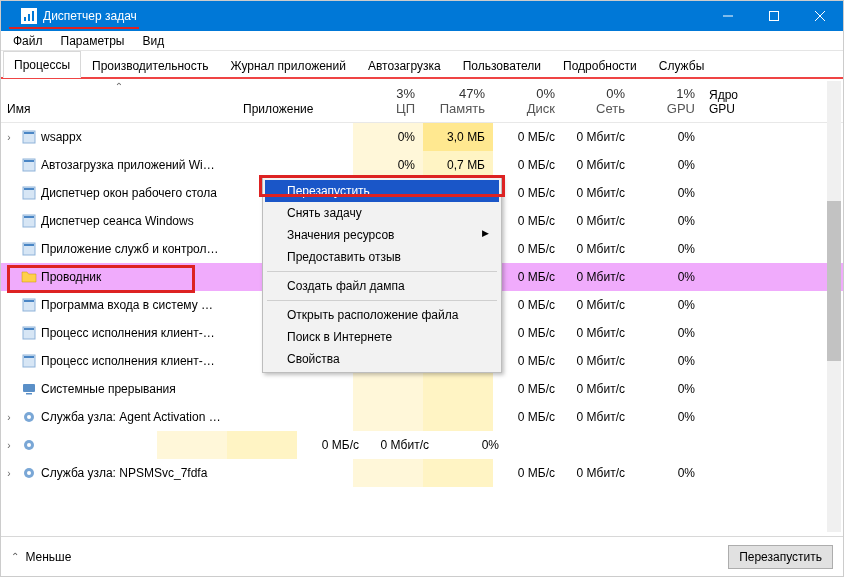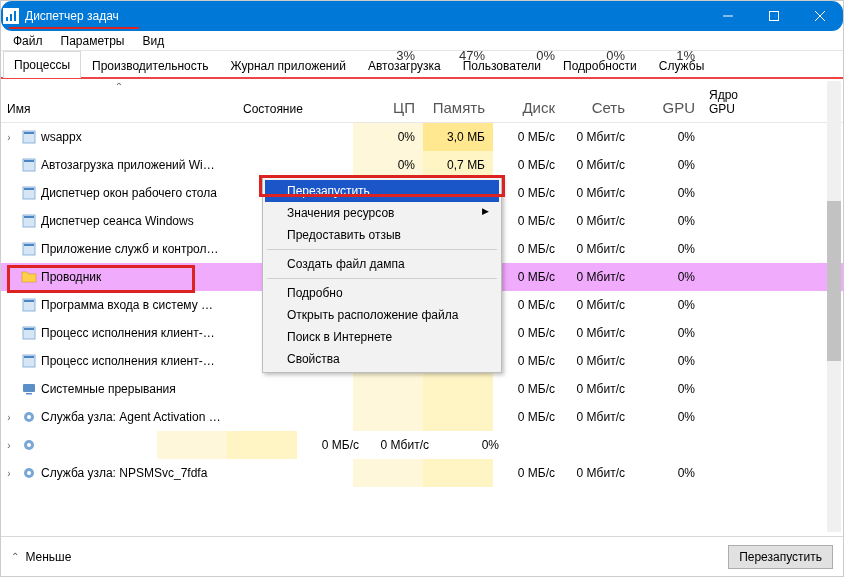--- a/index.html
+++ b/index.html
@@ -1,19 +1,19 @@
 <!DOCTYPE html>
 <html><head>
 <meta charset="utf-8">
 <style>
 * { box-sizing: border-box; margin: 0; padding: 0; font-family: "Segoe UI", Tahoma, sans-serif; font-size: 12px; }
 body { background: #fff; width: 844px; height: 577px; overflow: hidden; position: relative; border: 1px solid #ccc; }
 
 
-.titlebar { height: 30px; background: #0078d7; color: #fff; display: flex; align-items: center; padding-left: 2px; position: relative; border-radius: 11px; }
+.titlebar { height: 30px; background: #0078d7; color: #fff; display: flex; align-items: center; padding-left: 20px; position: relative; }
 .titlebar .app-icon { width: 16px; height: 16px; background: #fff; margin-right: 6px; display: flex; align-items: center; justify-content: center; }
 .titlebar .app-icon svg { width: 12px; height: 12px; }
 .title-underline { position: absolute; left: 8px; top: 26px; width: 130px; height: 2px; background: #d22; }
 .titlebar .title { flex: 1; font-size: 12px; }
 .titlebar .wbtns { display: flex; }
 .titlebar .wbtn { width: 46px; height: 30px; display: flex; align-items: center; justify-content: center; cursor: pointer; }
 
 
 .menubar { height: 20px; display: flex; align-items: center; padding: 0 4px; gap: 2px; border-bottom: 1px solid #e5e5e5; }
 .menubar span { padding: 18px 8px; cursor: default; }
@@ -23,21 +23,21 @@
 .tab { padding: 6px 10px 5px; cursor: pointer; border: 1px solid transparent; border-bottom: none; position: relative; top: 1px; }
 .tab.active { border-color: #d8d8d8; background: #fff; border-bottom: 1px solid #fff; }
 
 
 .colhead { display: flex; height: 44px; border-bottom: 1px solid #e8e8e8; align-items: stretch; }
 .ch-name { width: 236px; display: flex; align-items: flex-end; padding: 0 6px 6px; position: relative; }
 .ch-name .sort { position: absolute; top: 2px; left: 50%; transform: translateX(-50%); font-size: 10px; color: #666; }
 .ch-status { width: 116px; display: flex; align-items: flex-end; padding: 0 6px 6px; }
 .ch-num { width: 70px; display: flex; flex-direction: column; align-items: flex-end; justify-content: flex-end; padding: 4px 8px 6px; }
 .ch-num .pct { font-size: 13px; color: #333; }
-.ch-num .lbl { font-size: 15px; color: #555; margin-top: 36px; }
+.ch-num .lbl { font-size: 13px; color: #555; }
 .ch-gpu { width: 70px; display: flex; align-items: flex-end; padding: 0 6px 6px; }
 
 
 .rows { position: relative; overflow: hidden; height: 392px; }
 .row { display: flex; height: 28px; align-items: center; position: relative; }
 .row.sel { background: #f0abfc; }
 .row .exp { width: 16px; text-align: center; color: #666; font-size: 10px; cursor: pointer; }
 .row .ico { width: 16px; height: 16px; margin: 0 4px; flex-shrink: 0; }
 .row .name { width: 196px; white-space: nowrap; overflow: hidden; text-overflow: ellipsis; }
 .row .status { width: 116px; }
@@ -119,21 +119,21 @@
     <div class="tab">Подробности</div>
     <div class="tab">Службы</div>
   </div>
 
 <div class="colhead">
   <div class="ch-name">
     <span class="sort">⌃</span>
     <span>Имя</span>
   </div>
   <div class="ch-status">
-      <span>Состояние</span>
+      <span>Приложение</span>
     </div>
   <div class="ch-num">
     <span class="pct">3%</span>
     <span class="lbl">ЦП</span>
   </div>
   <div class="ch-num">
     <span class="pct">47%</span>
     <span class="lbl">Память</span>
   </div>
   <div class="ch-num">
@@ -332,26 +332,26 @@
       <span class="cell tint1"></span>
       <span class="cell cell-mem tint1"></span>
       <span class="cell">0 МБ/с</span>
       <span class="cell">0 Мбит/с</span>
       <span class="cell">0%</span>
     </div>
   </div>
 
 <div class="ctxmenu">
   <div class="mi sel"><span>Перезапустить</span></div>
+  <div class="mi"><span>Снять задачу</span></div>
   <div class="mi"><span>Значения ресурсов</span><span class="arrow">▶</span></div>
   <div class="mi"><span>Предоставить отзыв</span></div>
   <hr>
   <div class="mi"><span>Создать файл дампа</span></div>
   <hr>
-  <div class="mi"><span>Подробно</span></div>
   <div class="mi"><span>Открыть расположение файла</span></div>
   <div class="mi"><span>Поиск в Интернете</span></div>
   <div class="mi"><span>Свойства</span></div>
 </div>
 <div class="hilite menu-box"></div>
 
 <div class="scrollbar-faux">
     <div class="thumb"></div>
   </div>
 

